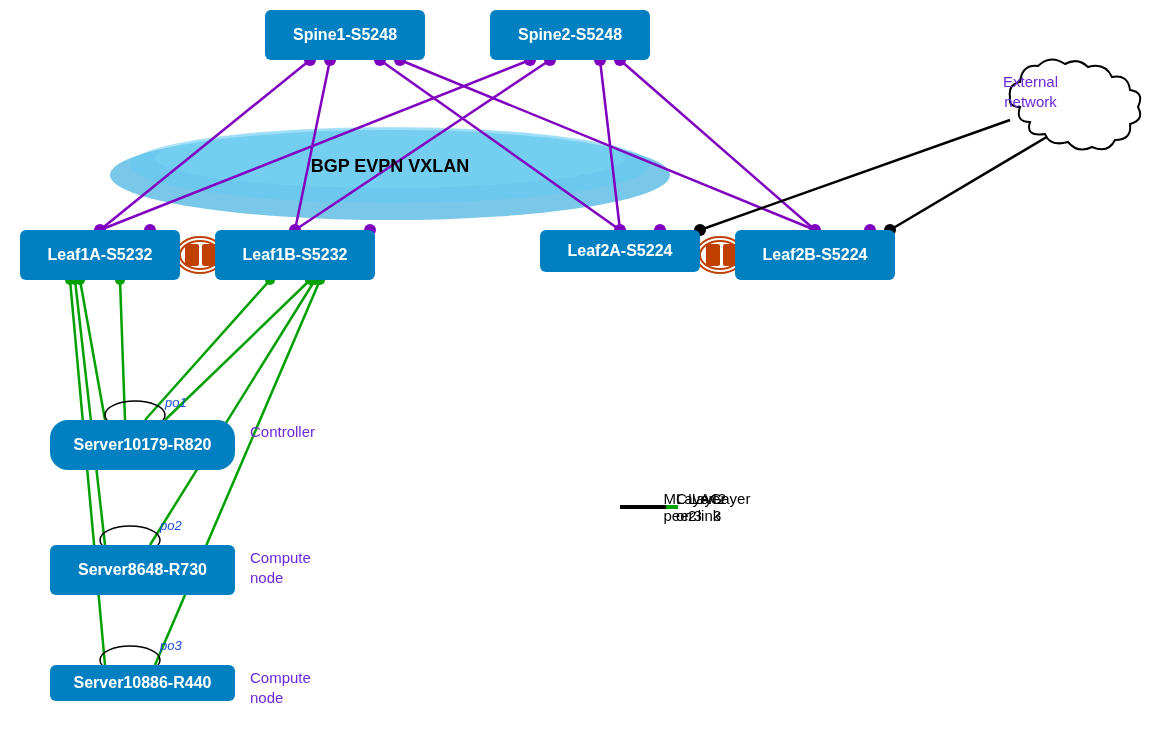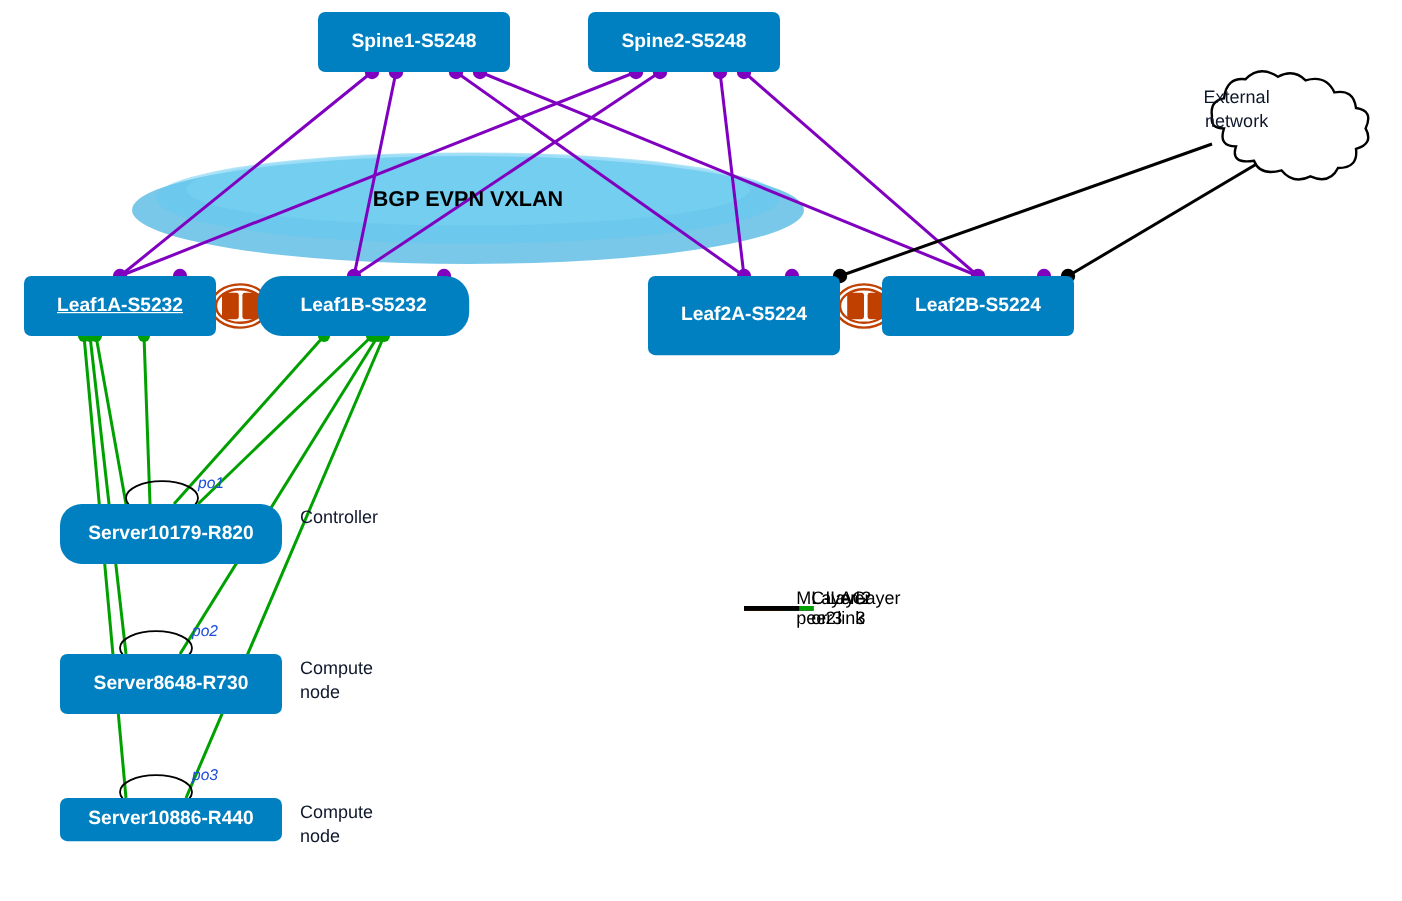--- a/index.html
+++ b/index.html
@@ -31,21 +31,21 @@
       border-radius: 6px;
       display: flex;
       align-items: center;
       justify-content: center;
       text-align: center;
       z-index: 10;
     }
     .label-text {
       position: absolute;
       font-size: 15px;
-      color: #0f172a;
+      color: #6d28d9;
       z-index: 10;
     }
     .legend-item {
       position: absolute;
       display: flex;
       align-items: center;
       gap: 10px;
       z-index: 10;
     }
     .legend-label {
@@ -184,27 +184,27 @@
     <text x="390" y="172" text-anchor="middle" font-size="18" font-weight="bold" fill="#000" font-family="Arial">BGP EVPN VXLAN</text>
 
   </svg>
 
   <div class="node-box" style="left:265px;top:10px;width:160px;height:50px;">
     <span>Spine1-S5248</span>
   </div>
   <div class="node-box" style="left:490px;top:10px;width:160px;height:50px;">
     <span>Spine2-S5248</span>
   </div>
-  <div class="node-box" style="left:20px;top:230px;width:160px;height:50px;text-decoration:underline;">
+  <div class="node-box" style="left:20px;top:230px;width:160px;height:50px;">
     <span>Leaf1A-S5232</span>
   </div>
-  <div class="node-box" style="left:215px;top:230px;width:176px;height:50px;border-radius:20px;">
+  <div class="node-box" style="left:215px;top:230px;width:160px;height:50px;">
     <span>Leaf1B-S5232</span>
   </div>
-  <div class="node-box" style="left:540px;top:230px;width:160px;height:66px;">
+  <div class="node-box" style="left:540px;top:230px;width:160px;height:42px;">
     <span>Leaf2A-S5224</span>
   </div>
   <div class="node-box" style="left:735px;top:230px;width:160px;height:50px;">
     <span>Leaf2B-S5224</span>
   </div>
   <div class="node-box" style="left:50px;top:420px;width:185px;height:50px;border-radius:18px;">
     <span>Server10179-R820</span>
   </div>
   <div class="node-box" style="left:50px;top:545px;width:185px;height:50px;">
     <span>Server8648-R730</span>

